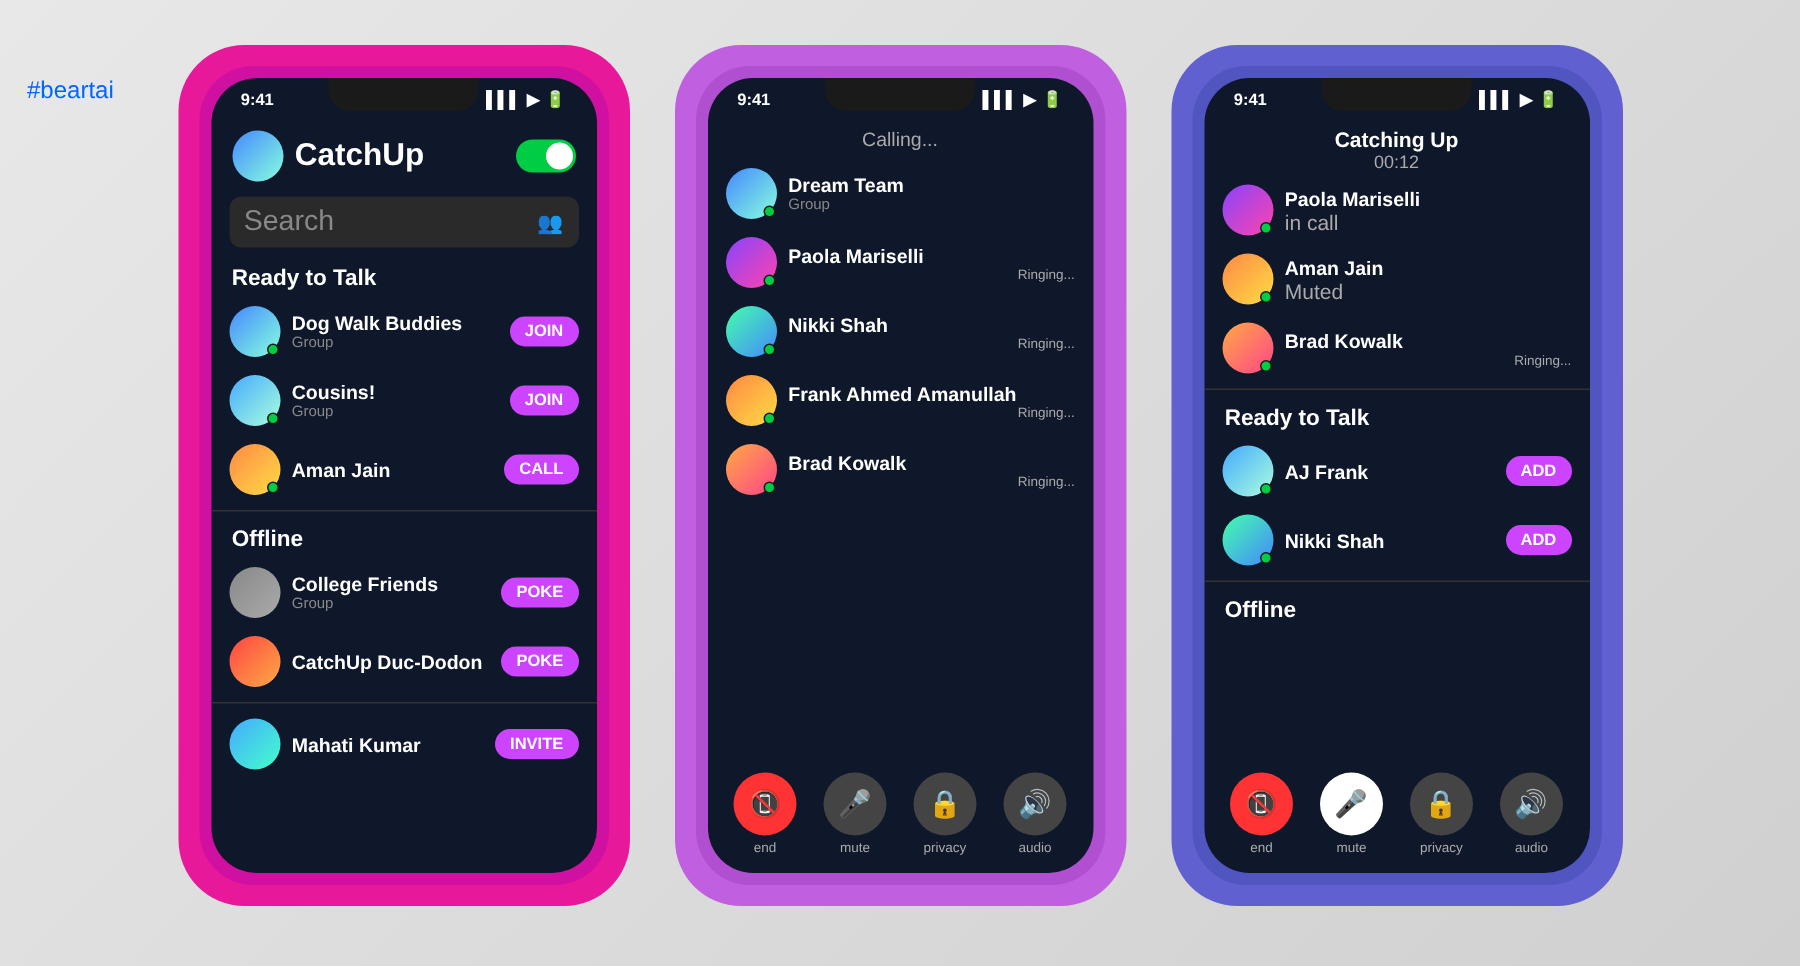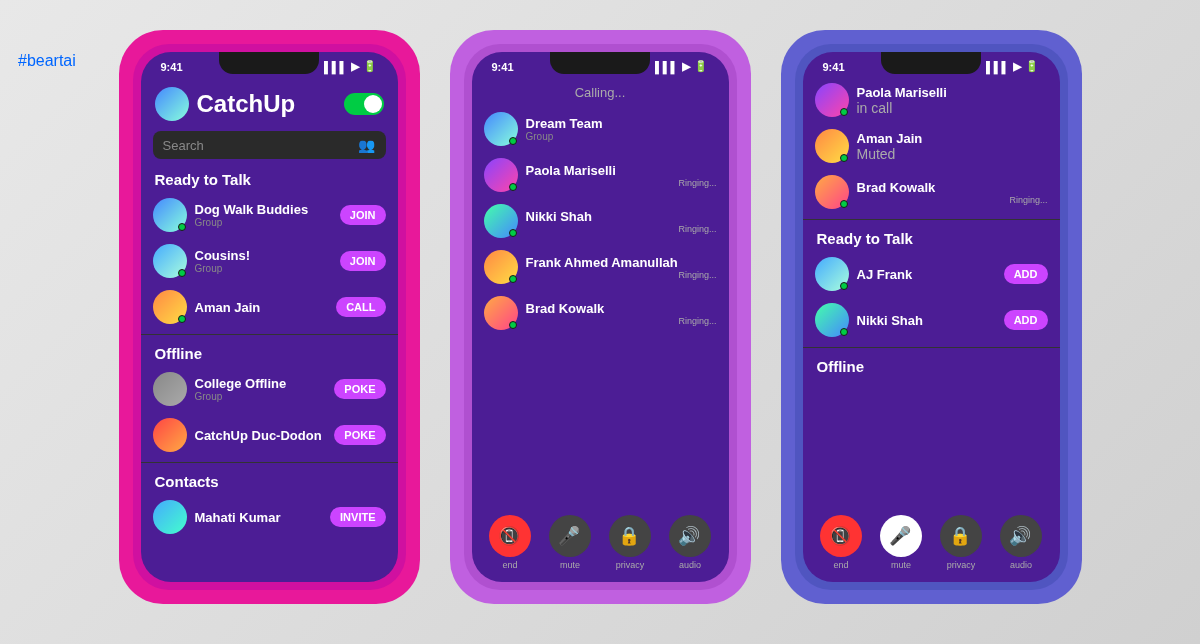--- a/index.html
+++ b/index.html
@@ -57,21 +57,21 @@
       border-radius: 36px;
       padding: 8px;
     }
     .phone-outer.pink .phone-mid { background: #d010a0; }
     .phone-outer.purple .phone-mid { background: #b050d0; }
     .phone-outer.blue .phone-mid { background: #5055c0; }
 
     .phone-inner {
       width: 257px;
       height: 530px;
-      background: #4c1d95;
+      background: #0f172a;
       border-radius: 30px;
       overflow: hidden;
       position: relative;
     }
 
     
     .status-bar {
       display: flex;
       justify-content: space-between;
       align-items: center;
@@ -109,21 +109,21 @@
       gap: 8px;
     }
     .catchup-avatar {
       width: 36px; height: 36px;
       border-radius: 50%;
       background: linear-gradient(135deg, #4488ff, #ff44aa);
       overflow: hidden;
     }
     .catchup-title {
       color: #fff;
-      font-size: 24px;
+      font-size: 21px;
       font-weight: 700;
     }
     .toggle {
       width: 40px; height: 22px;
       background: #00cc44;
       border-radius: 11px;
       position: relative;
     }
     .toggle::after {
       content: '';
@@ -136,21 +136,21 @@
 
     .search-bar {
       margin: 4px 12px 6px;
       background: #2a2a2a;
       border-radius: 8px;
       padding: 6px 10px;
       display: flex;
       align-items: center;
       justify-content: space-between;
     }
-    .search-text { color: #888; font-size: 13px; }
+    .search-text { color: #888; font-size: 19px; }
     .search-icon-text { color: #888; font-size: 14px; }
 
     .section-title {
       color: #fff;
       font-size: 15px;
       font-weight: 700;
       padding: 6px 14px 4px;
     }
 
     .contact-row {
@@ -323,35 +323,34 @@
               <div class="contact-name">Aman Jain</div>
             </div>
             <div class="action-btn btn-call">CALL</div>
           </div>
           <div class="divider"></div>
 
           <div class="section-title">Offline</div>
           <div class="contact-row">
             <div class="contact-avatar av7"></div>
             <div class="contact-info">
-              <div class="contact-name">College Offline</div>
+              <div class="contact-name">College Friends</div>
               <div class="contact-sub">Group</div>
             </div>
             <div class="action-btn btn-poke">POKE</div>
           </div>
           <div class="contact-row">
             <div class="contact-avatar av8"></div>
             <div class="contact-info">
               <div class="contact-name">CatchUp Duc-Dodon</div>
             </div>
             <div class="action-btn btn-poke">POKE</div>
           </div>
           <div class="divider"></div>
 
-          <div class="section-title">Contacts</div>
           <div class="contact-row">
             <div class="contact-avatar av9"></div>
             <div class="contact-info">
               <div class="contact-name">Mahati Kumar</div>
             </div>
             <div class="action-btn btn-invite">INVITE</div>
           </div>
         </div>
       </div>
     </div>
@@ -455,20 +454,24 @@
         <div class="status-bar">
           <span>9:41</span>
           <div style="width:60px;"></div>
           <div class="status-icons">
             <span>▌▌▌</span>
             <span>▶</span>
             <span>🔋</span>
           </div>
         </div>
         <div class="screen">
+          <div class="catching-header">
+            <div class="catching-title">Catching Up</div>
+            <div class="catching-time">00:12</div>
+          </div>
 
           <div class="contact-row">
             <div class="contact-avatar av4">
               <div class="online-dot"></div>
             </div>
             <div class="contact-info">
               <div class="contact-name">Paola Mariselli</div>
               <div class="contact-sub in-call-status">in call</div>
             </div>
           </div>

